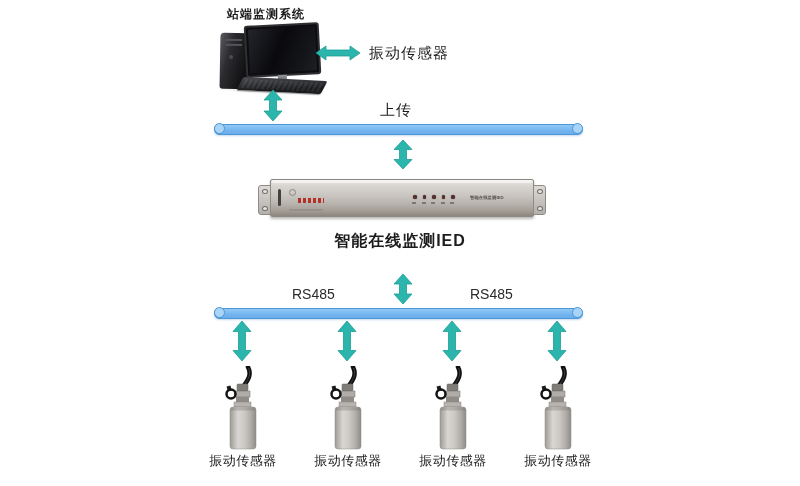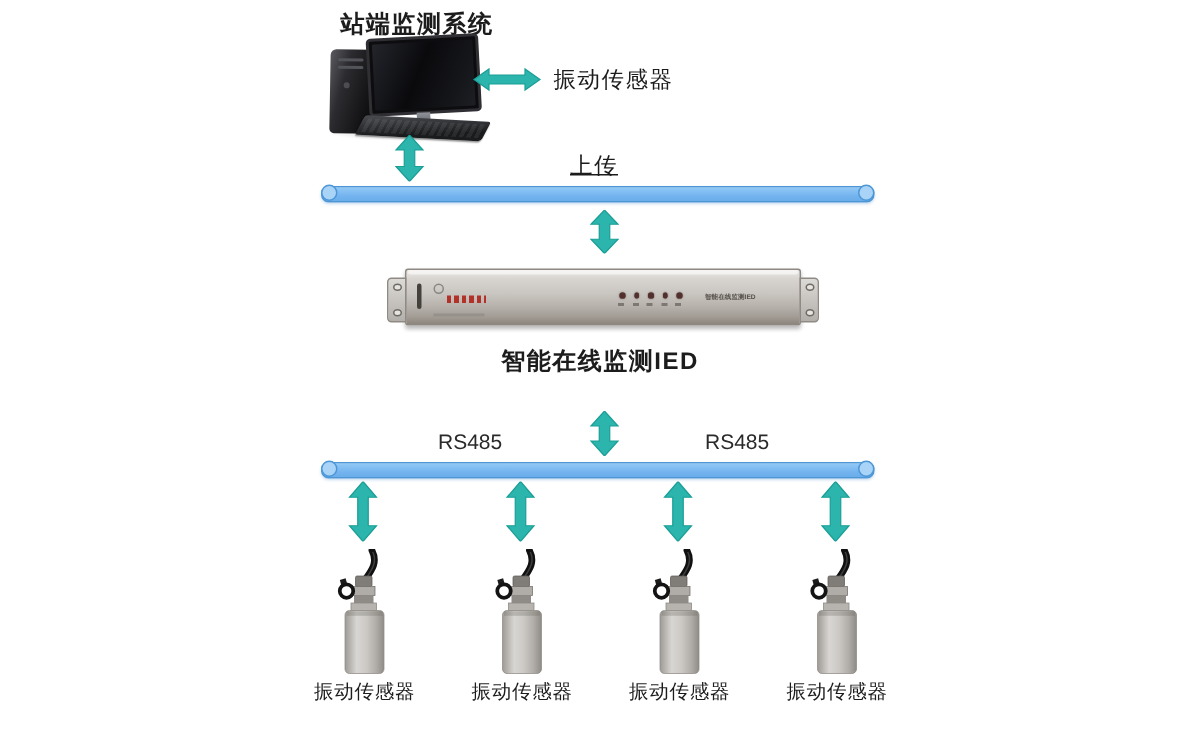--- a/index.html
+++ b/index.html
@@ -2,23 +2,23 @@
 <html><head>
 <meta charset="utf-8">
 <style>
   html,body{margin:0;padding:0;background:#ffffff;}
   body{font-family:"Liberation Sans","DejaVu Sans",sans-serif;}
   .canvas{position:relative;width:800px;height:486px;background:#ffffff;overflow:hidden;}
   .abs{position:absolute;}
   .lbl{color:#1c1c1c;white-space:nowrap;}
 
   
-  .title{font-size:16px;font-weight:600;letter-spacing:1px;}
+  .title{font-size:12px;font-weight:600;letter-spacing:1px;}
   .side-lbl{font-size:15px;font-weight:500;letter-spacing:1px;}
-  .bus-lbl{font-size:15px;font-weight:500;letter-spacing:1px;text-align:center;text-decoration:underline;}
+  .bus-lbl{font-size:15px;font-weight:500;letter-spacing:1px;text-align:center;}
   .rs-lbl{font-size:14px;font-weight:400;color:#2a2a2a;}
   .cap-lbl{font-size:16px;font-weight:600;letter-spacing:1px;text-align:center;}
   .sensor-lbl{font-size:13px;font-weight:500;letter-spacing:.5px;text-align:center;width:90px;}
 
   
   .bus{height:9px;width:367px;background:linear-gradient(180deg,#92c9f6 0%,#74b4ef 60%,#6aadea 100%);
        border:1px solid #4e97d6;border-radius:5px;box-shadow:0 1px 2px rgba(90,150,210,.35);}
   .bus-cap{position:absolute;width:11px;height:11px;border-radius:50%;background:#a9d4f8;
            border:1px solid #4e97d6;top:-2.5px;box-sizing:border-box;}
   .bus-cap.left{left:-1px;} .bus-cap.right{right:-1px;}

